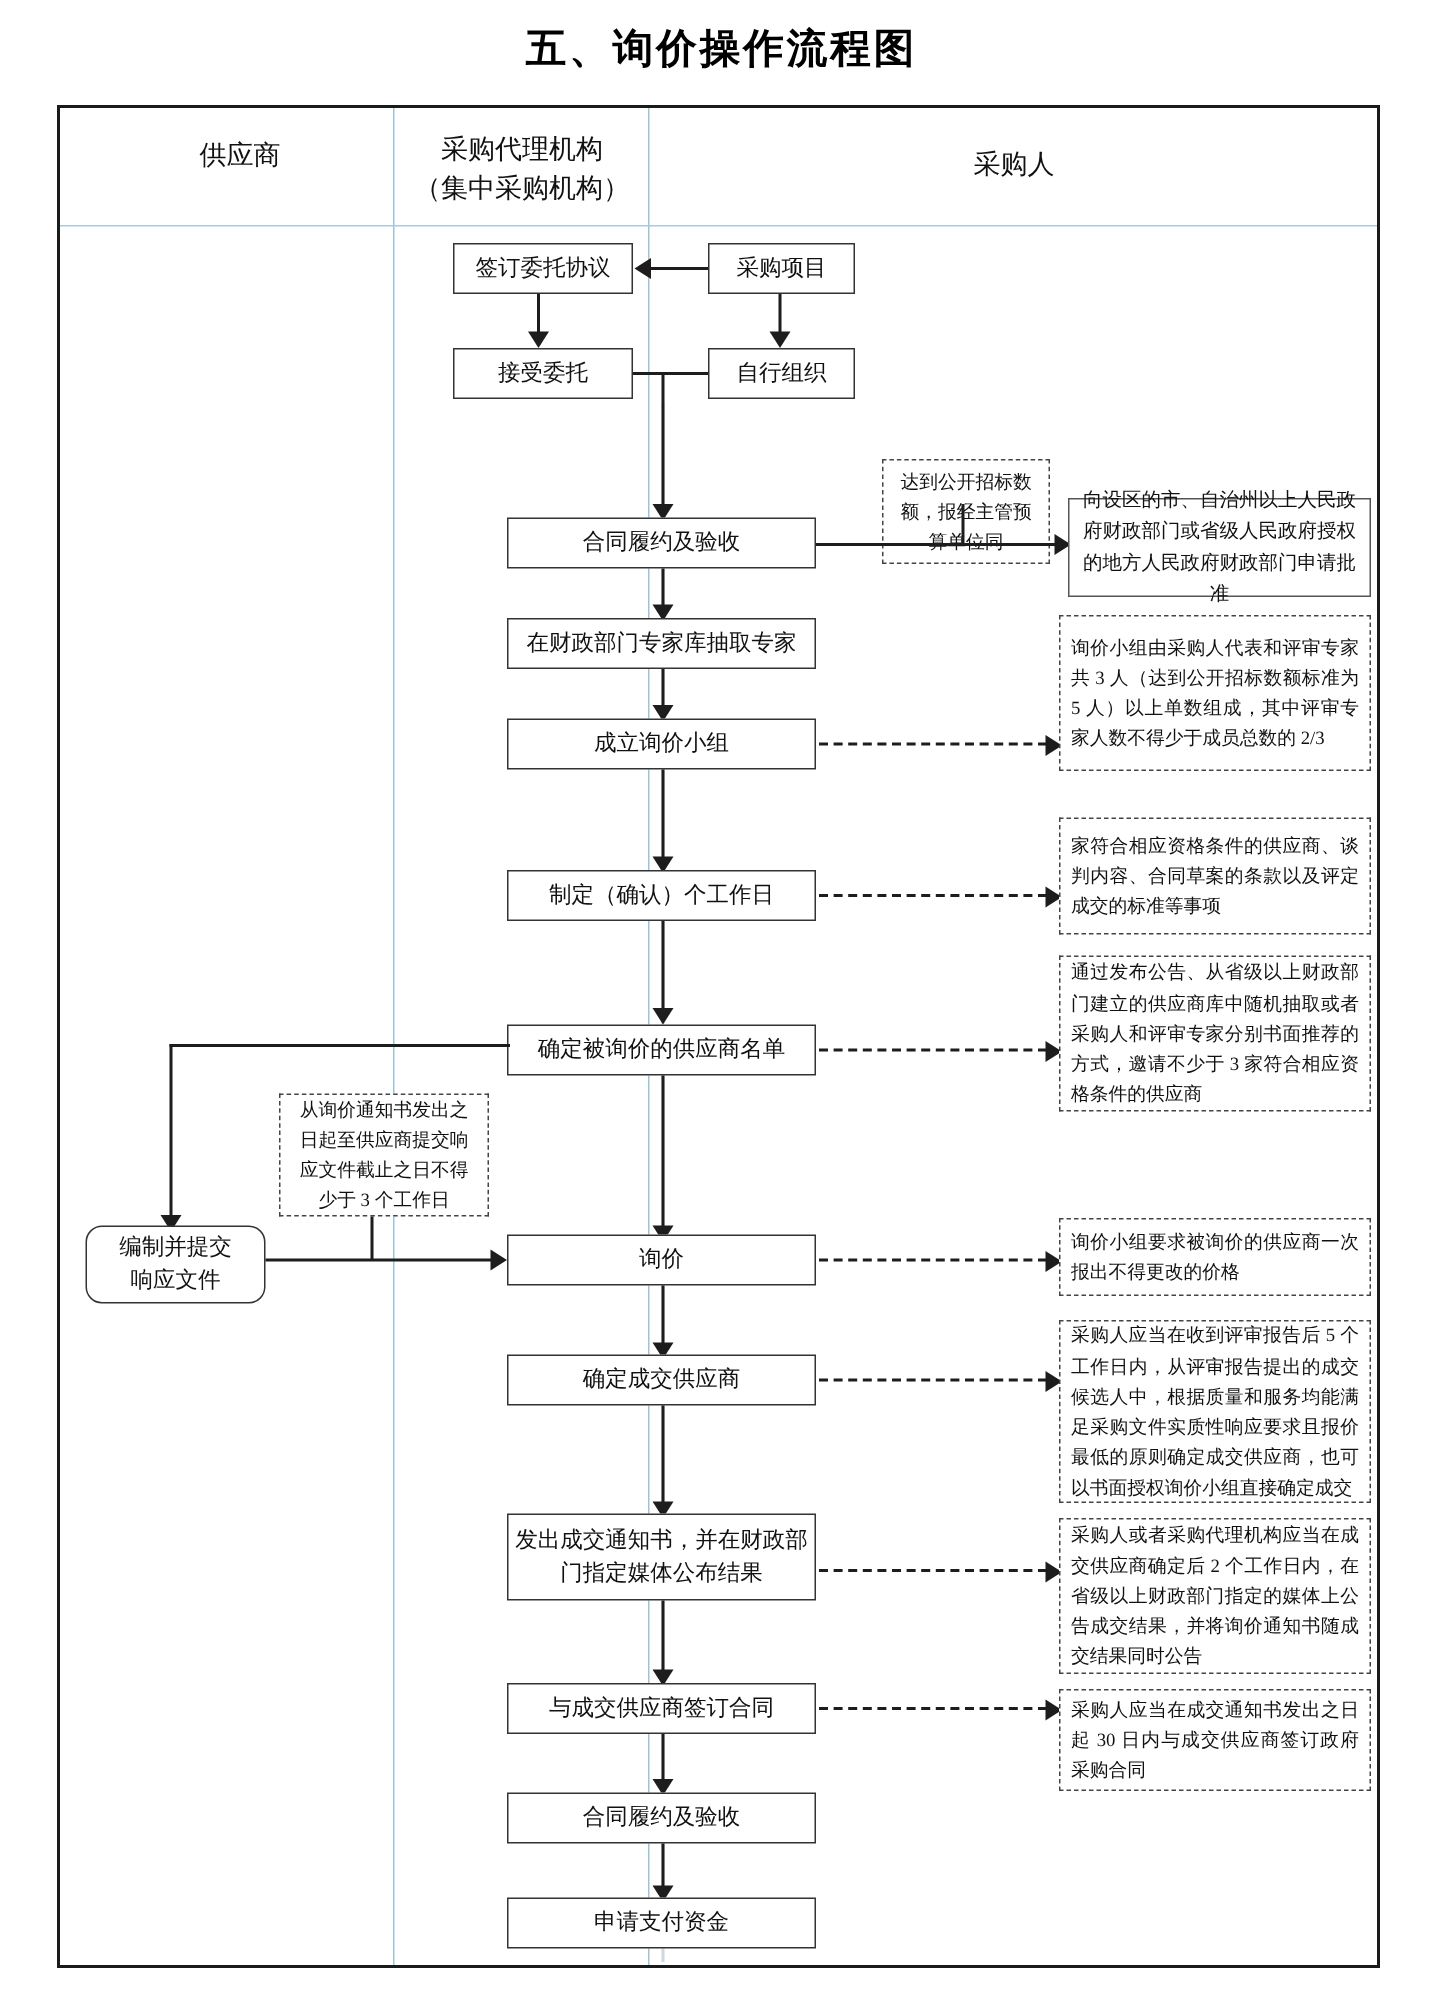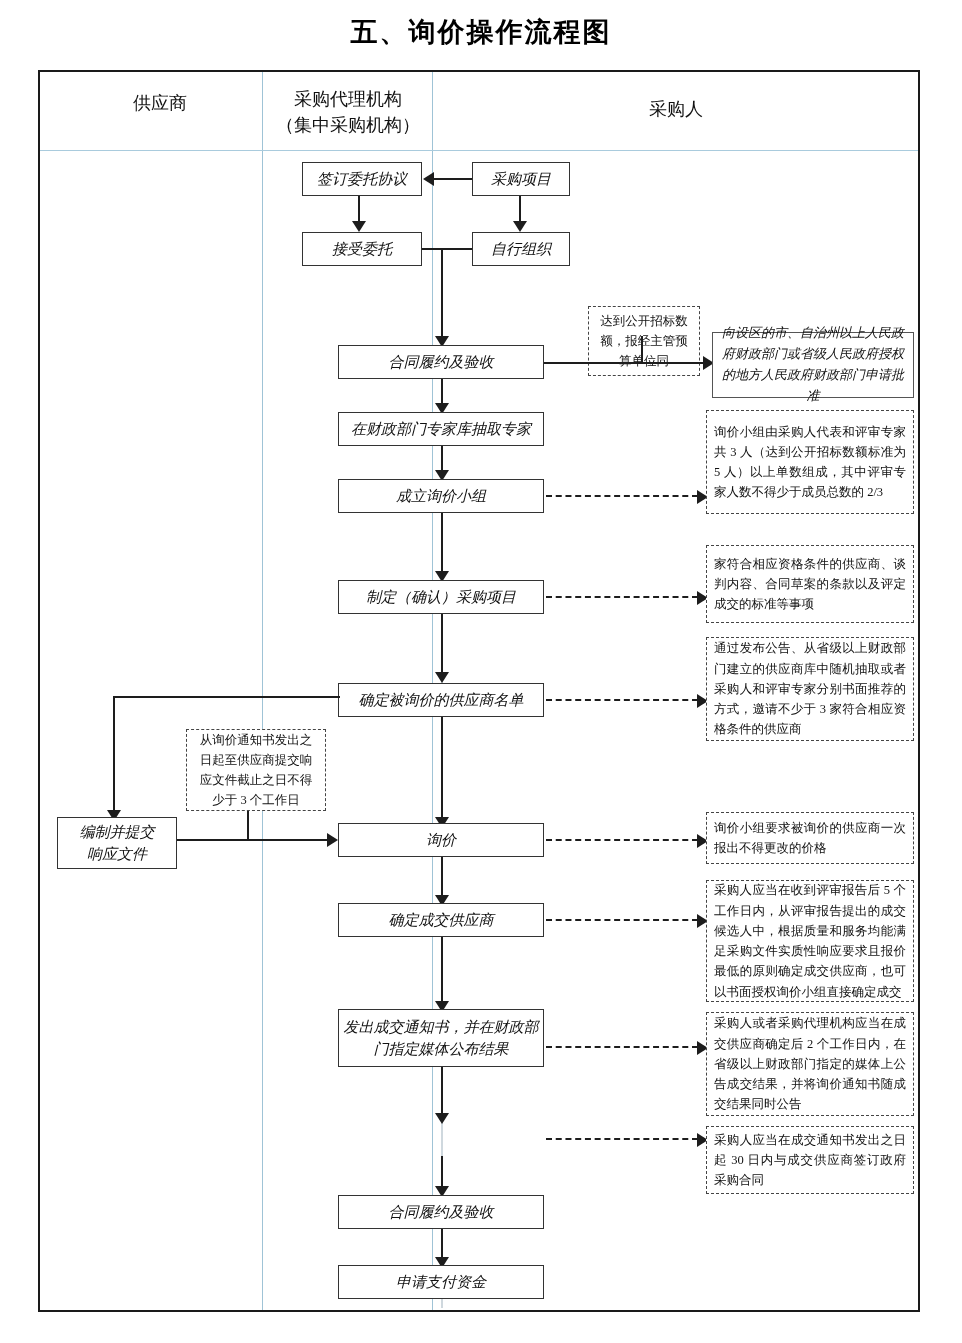--- a/index.html
+++ b/index.html
@@ -19,21 +19,21 @@
 
   
   #hdr-divider{position:absolute;left:40px;top:150px;width:878px;height:1px;background:#a9cbdd;}
 
   .lane-title{position:absolute;text-align:center;font-size:18px;color:#111;line-height:1.45;}
 
   
   .box{
     position:absolute;box-sizing:border-box;border:1.6px solid #333;background:#fff;
     display:flex;align-items:center;justify-content:center;text-align:center;
-    font-size:15px;color:#111;line-height:1.5;padding:2px 4px;font-style:italic;
+    font-size:15px;color:#111;line-height:1.5;padding:2px 4px;
   }
 
   
   .note{
     position:absolute;box-sizing:border-box;border:1.4px dashed #444;background:#fff;
     display:flex;align-items:center;justify-content:flex-start;
     font-size:12.5px;color:#111;line-height:1.62;padding:5px 7px;text-align:justify;
   }
   .note.ctr{justify-content:center;text-align:center;}
 
@@ -122,21 +122,21 @@
 
   <div class="box" style="left:338px;top:479px;width:206px;height:34px;text-align:center;">成立询价小组</div>
 
   <div class="dln" style="left:546px;top:495px;width:152px;"></div>
   <div class="ar right" style="left:697px;top:490px;"></div>
   <div class="note" style="left:706px;top:410px;width:208px;height:104px;">询价小组由采购人代表和评审专家共 3 人（达到公开招标数额标准为 5 人）以上单数组成，其中评审专家人数不得少于成员总数的 2/3</div>
 
   <div class="ln v" style="left:441px;top:513px;height:62px;"></div>
   <div class="ar down" style="left:435px;top:571px;"></div>
 
-  <div class="box" style="left:338px;top:580px;width:206px;height:34px;">制定（确认）采购项目</div>
+  <div class="box" style="left:338px;top:580px;width:206px;height:34px;">制定（确认）个工作日</div>
 
   <div class="dln" style="left:546px;top:596px;width:152px;"></div>
   <div class="ar right" style="left:697px;top:591px;"></div>
   <div class="note" style="left:706px;top:545px;width:208px;height:78px;">家符合相应资格条件的供应商、谈判内容、合同草案的条款以及评定成交的标准等事项</div>
 
   <div class="ln v" style="left:441px;top:614px;height:62px;"></div>
   <div class="ar down" style="left:435px;top:672px;"></div>
 
   <div class="box" style="left:338px;top:683px;width:206px;height:34px;">确定被询价的供应商名单</div>
 
@@ -148,21 +148,21 @@
   <div class="ln v" style="left:113px;top:696px;height:118px;"></div>
   <div class="ar down" style="left:107px;top:810px;"></div>
 
   <div class="ln v" style="left:441px;top:717px;height:104px;"></div>
   <div class="ar down" style="left:435px;top:817px;"></div>
 
   <div class="note ctr" style="left:186px;top:729px;width:140px;height:82px;">从询价通知书发出之日起至供应商提交响应文件截止之日不得少于 3 个工作日</div>
 
   <div class="ln v" style="left:247px;top:811px;height:29px;"></div>
 
-  <div class="box" style="left:57px;top:817px;width:120px;height:52px;flex-direction:column;">
+  <div class="box" style="left:57px;top:817px;width:120px;height:52px;flex-direction:column;border-radius:11px;">
     <span>编制并提交</span>
     <span>响应文件</span>
   </div>
 
   <div class="ln h" style="left:177px;top:839px;width:157px;"></div>
   <div class="ar right" style="left:327px;top:833px;"></div>
 
   <div class="box" style="left:338px;top:823px;width:206px;height:34px;">询价</div>
 
   <div class="dln" style="left:546px;top:839px;width:152px;"></div>
@@ -186,20 +186,21 @@
     <span>门指定媒体公布结果</span>
   </div>
 
   <div class="dln" style="left:546px;top:1046px;width:152px;"></div>
   <div class="ar right" style="left:697px;top:1041px;"></div>
   <div class="note" style="left:706px;top:1012px;width:208px;height:104px;">采购人或者采购代理机构应当在成交供应商确定后 2 个工作日内，在省级以上财政部门指定的媒体上公告成交结果，并将询价通知书随成交结果同时公告</div>
 
   <div class="ln v" style="left:441px;top:1067px;height:50px;"></div>
   <div class="ar down" style="left:435px;top:1113px;"></div>
 
+  <div class="box" style="left:338px;top:1122px;width:206px;height:34px;">与成交供应商签订合同</div>
 
   <div class="dln" style="left:546px;top:1138px;width:152px;"></div>
   <div class="ar right" style="left:697px;top:1133px;"></div>
   <div class="note" style="left:706px;top:1126px;width:208px;height:68px;">采购人应当在成交通知书发出之日起 30 日内与成交供应商签订政府采购合同</div>
 
   <div class="ln v" style="left:441px;top:1156px;height:34px;"></div>
   <div class="ar down" style="left:435px;top:1186px;"></div>
 
   <div class="box" style="left:338px;top:1195px;width:206px;height:34px;">合同履约及验收</div>
 

